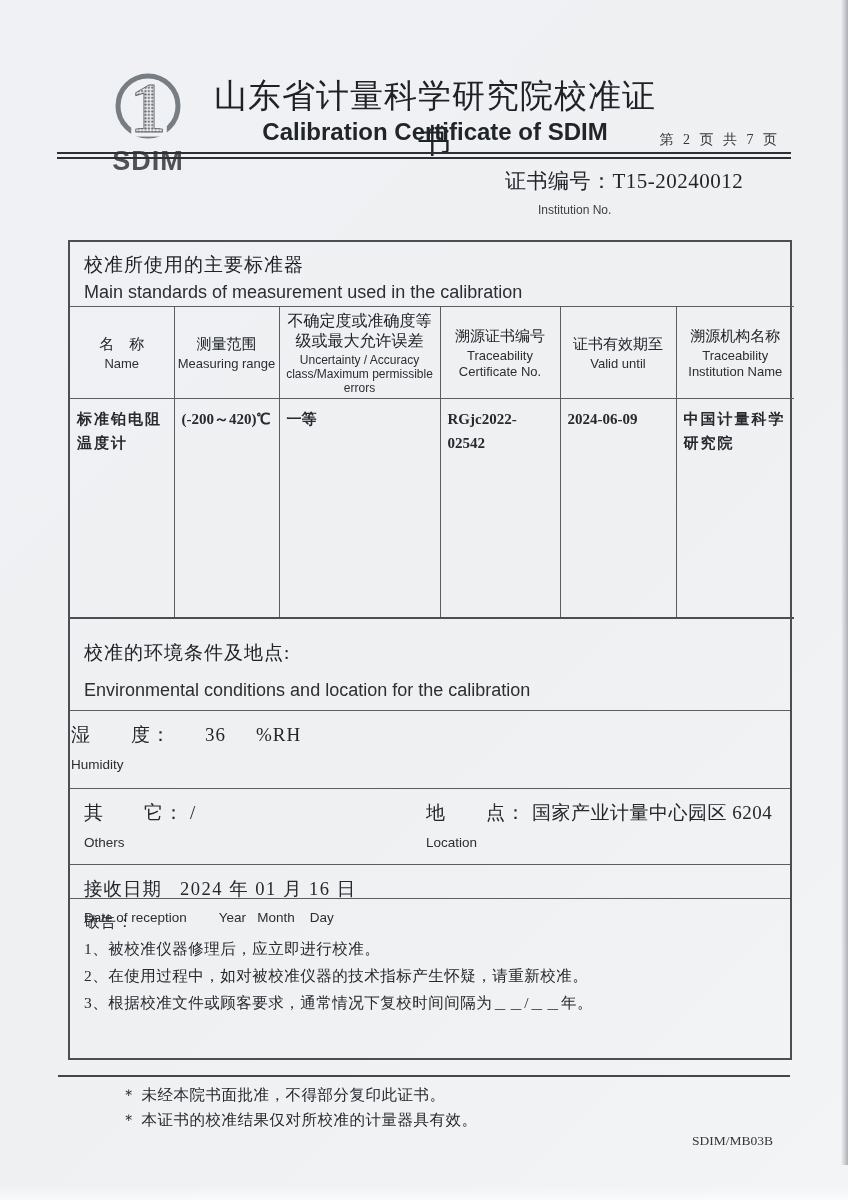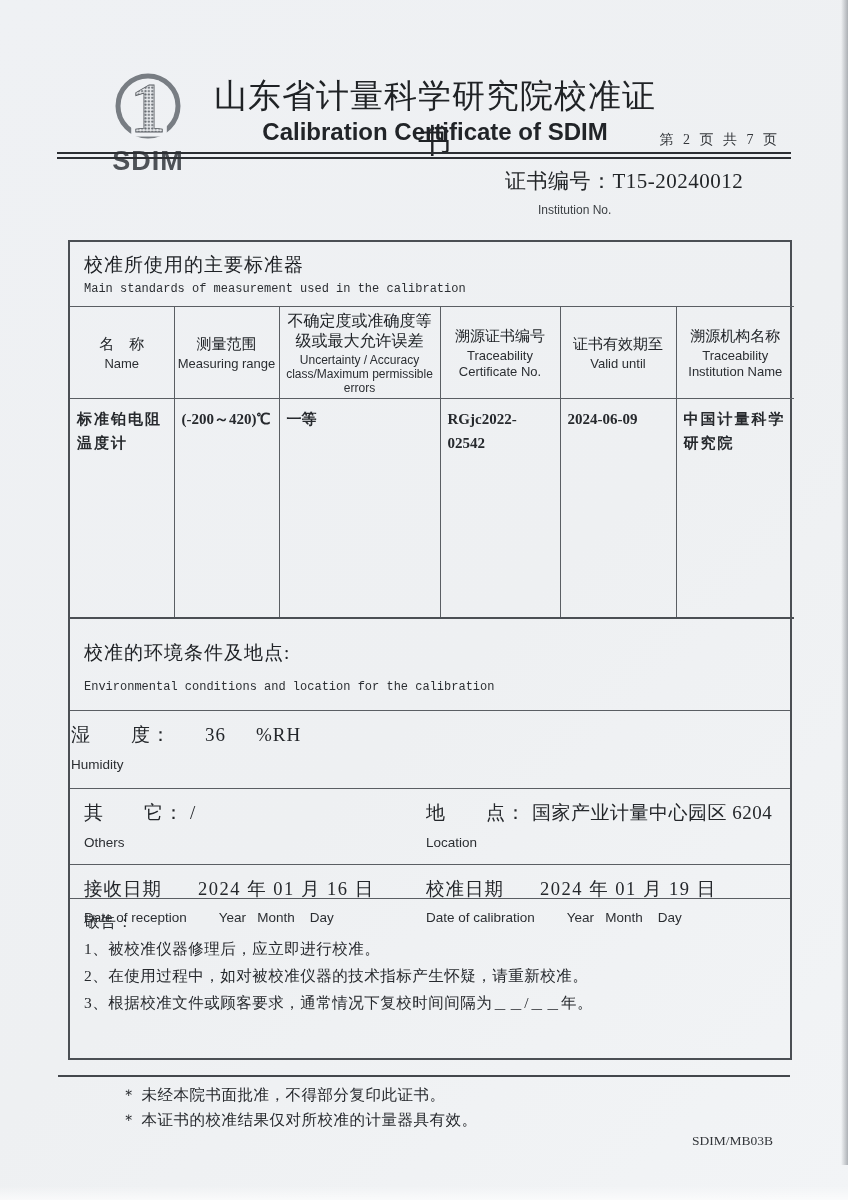--- a/index.html
+++ b/index.html
@@ -51,21 +51,21 @@
   
   .main-box{
     position:absolute;left:68px;top:240px;width:724px;height:820px;
     border:2px solid #4b4f54;box-sizing:border-box;
   }
   .sec-title{
     position:absolute;left:14px;font-size:19px;color:#202327;letter-spacing:1px;
   }
   .sec-sub{
     position:absolute;left:14px;
-    font-family:Liberation Mono, monospace;font-size:12px;color:#2b2e32;
+    font-family:Liberation Sans, sans-serif;font-size:18px;color:#2b2e32;
   }
   .sec1-title{top:10px;}
   .sec1-sub{top:40px;}
   
   table.standards{
     position:absolute;left:0;top:64px;width:100%;height:313px;
     border-collapse:collapse;table-layout:fixed;
   }
   table.standards th,table.standards td{
     border:1px solid #5a5e63;box-sizing:border-box;
@@ -100,21 +100,21 @@
   .half-l{width:355px;padding:11px 0 0 14px;box-sizing:border-box;}
   .half-r{flex:1;padding:11px 0 0 1px;box-sizing:border-box;}
   .env-line{font-size:19px;color:#24272b;letter-spacing:1px;}
   .env-line .value{margin-left:34px;}
   .env-line .unit{margin-left:30px;}
   .env-line .value-tight{margin-left:6px;letter-spacing:0.5px;}
   .env-en{
     font-family:"Liberation Sans",sans-serif;font-size:13.5px;color:#2b2e32;margin-top:9px;
   }
   .date-line{font-size:18.5px;color:#24272b;letter-spacing:1px;}
-  .date-line .date-val{margin-left:36px;letter-spacing:1.5px;}
+  .date-line .date-val{margin-left:18px;letter-spacing:1.5px;}
   .date-en{font-family:"Liberation Sans",sans-serif;font-size:13.5px;color:#2b2e32;margin-top:9px;}
   .date-en .units{margin-left:32px;white-space:pre;}
   
   .notice{padding:10px 14px;font-size:15.5px;color:#26292d;}
   .notice .n-title{line-height:26px;letter-spacing:1px;}
   .notice .n-item{line-height:27px;letter-spacing:0.5px;}
   
   .footer-rule{
     position:absolute;left:58px;top:1075px;width:732px;height:0;
     border-top:2px solid #43474c;
@@ -231,28 +231,20 @@
 
     <div class="row row-c">
       <div class="half-l">
         <div class="date-line">
           <span>接收日期</span><span class="date-val">2024 年 01 月 16 日</span>
         </div>
         <div class="date-en">
           <span>Date of reception</span><span class="units">Year   Month    Day</span>
         </div>
       </div>
-      <div class="half-r">
-        <div class="date-line">
-          <span>校准日期</span><span class="date-val">2024 年 01 月 19 日</span>
-        </div>
-        <div class="date-en">
-          <span>Date of calibration</span><span class="units">Year   Month    Day</span>
-        </div>
-      </div>
     </div>
 
     <div class="row row-d notice">
       <div>
         <div class="n-title">敬告：</div>
         <div class="n-item">1、被校准仪器修理后，应立即进行校准。</div>
         <div class="n-item">2、在使用过程中，如对被校准仪器的技术指标产生怀疑，请重新校准。</div>
         <div class="n-item">3、根据校准文件或顾客要求，通常情况下复校时间间隔为＿＿/＿＿年。</div>
       </div>
     </div>

